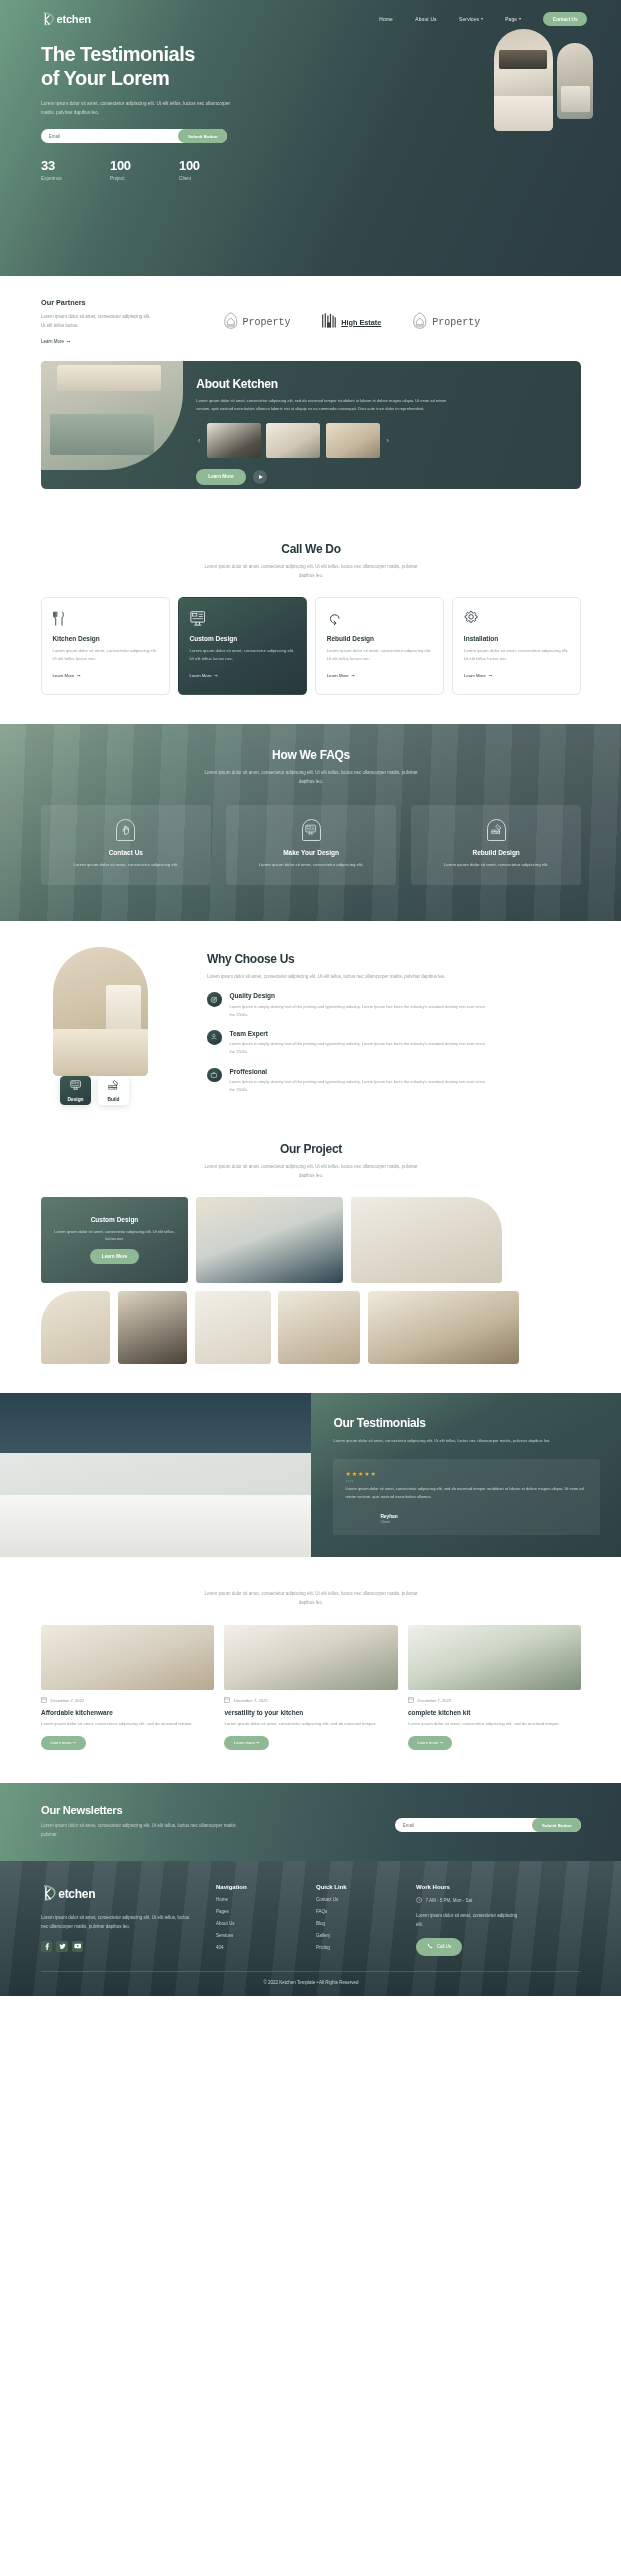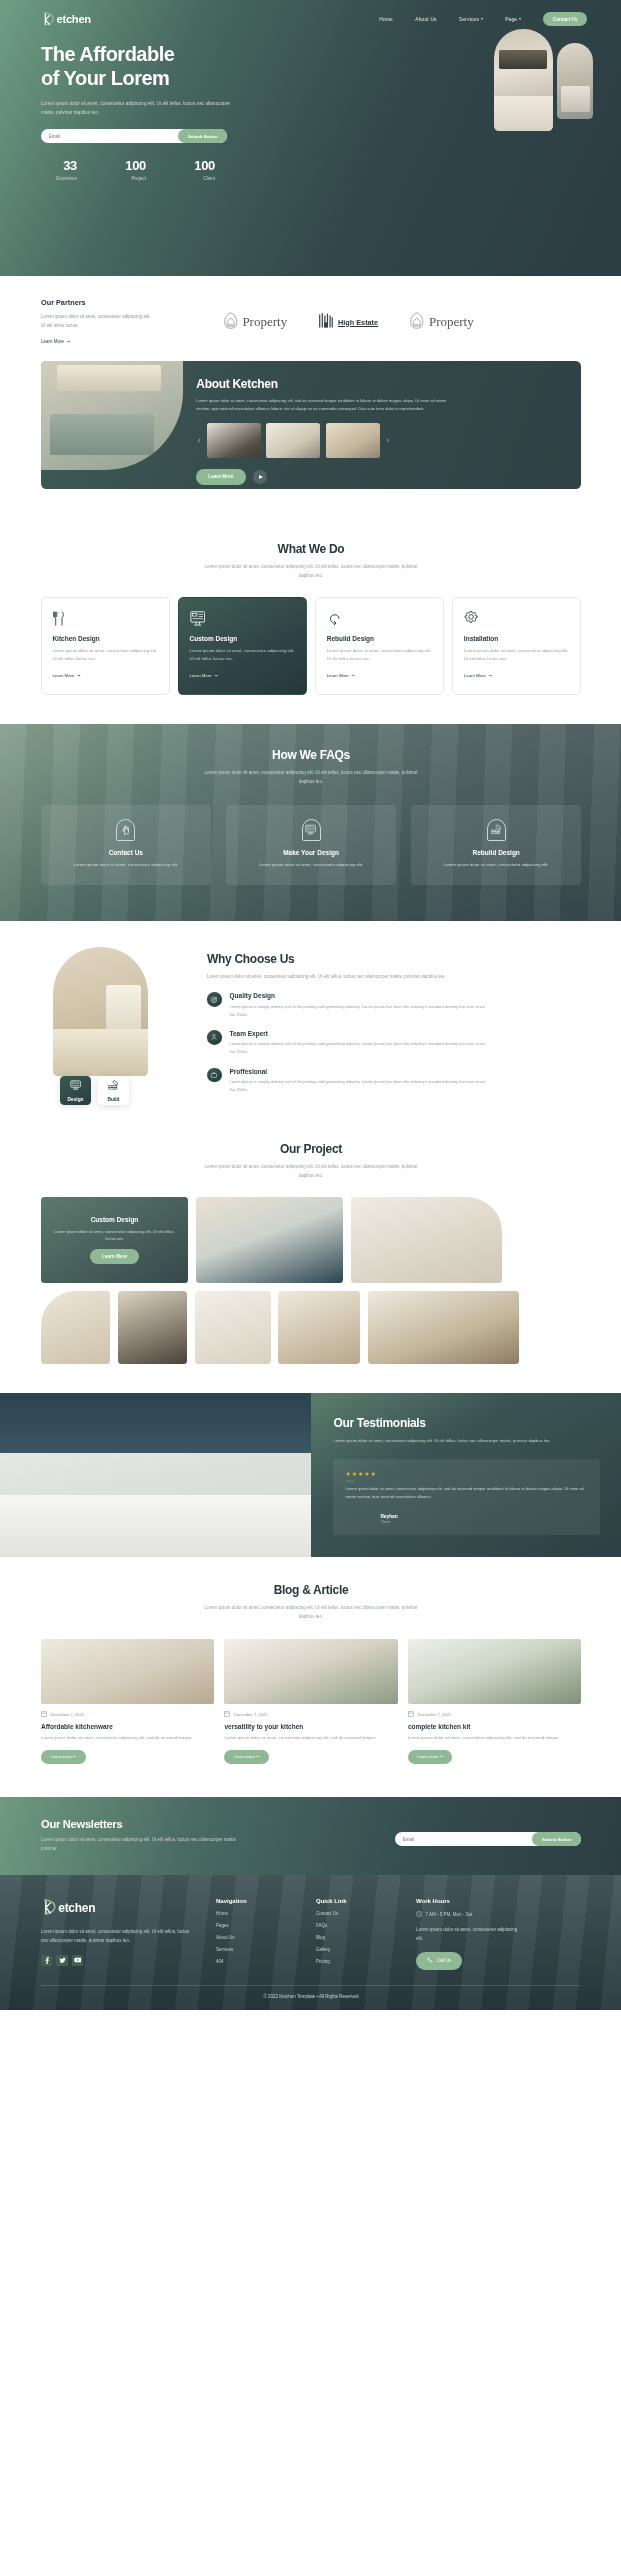--- a/index.html
+++ b/index.html
@@ -53,21 +53,21 @@
   .search-bar input {
     border: none; outline: none; font-size: 4.5px; color: #9aa5a2;
     font-family: "Liberation Sans", sans-serif; background: transparent; flex: 1;
   }
   .search-submit {
     position: absolute; right: 0; top: 0; height: 14.7px; padding: 0 9.5px;
     background: #8fb894; color: #fff; border: none; border-radius: 17.3px;
     font-size: 4.3px; font-weight: 600; cursor: pointer;
   }
   .stats { display: flex; gap: 33px; margin-top: 14.7px; }
-  .stat { text-align: right; width: 36px; }
+  .stat { text-align: left; width: 36px; }
   .stat-num { color: #fff; font-size: 13px; font-weight: 700; letter-spacing: -0.3px; }
   .stat-lbl { color: #c7d2cd; font-size: 4.7px; margin-top: 2.6px; }
 
   .hero-imgs { position: absolute; right: 29px; top: 29px; display: flex; align-items: flex-start; gap: 4.3px; }
   .arch1 {
     width: 59px; height: 102px; border-radius: 29px 29px 5.2px 5.2px; overflow: hidden;
     background: linear-gradient(170deg,#cfc6b6 0%,#e6e0d5 40%,#a9a093 100%);
     position: relative;
   }
   .arch2 {
@@ -89,21 +89,21 @@
   }
 
   
   .partners { padding: 22.4px 41px 15.5px 41px; display: flex; }
   .partners-left { width: 173px; }
   .sec-kicker { font-size: 7.3px; font-weight: 700; color: #27393c; }
   .p-desc { font-size: 4.5px; color: #8d9894; line-height: 2.0; margin-top: 4.3px; width: 112px; }
   .learn-inline { font-size: 4.5px; color: #2b3c3c; margin-top: 7px; display: inline-flex; gap: 2.6px; cursor: pointer; }
   .partner-logos { flex: 1; display: flex; align-items: center; gap: 31px; padding-left: 8.6px; }
   .plogo { display: flex; align-items: center; gap: 4.3px; }
-  .plogo-name { font-family: Liberation Serif, serif; font-size: 13px; color: #55585a; }
+  .plogo-name { font-family: Liberation Mono, monospace; font-size: 10px; color: #55585a; }
   .plogo-name.bold { font-family: "Liberation Sans", sans-serif; font-weight: 700; font-size: 7.3px; color: #2a3436; text-decoration: underline; }
 
   
   .about-wrap { padding: 0 41px 29px 41px; }
   .about {
     position: relative; border-radius: 5.2px; overflow: hidden; height: 128px;
     background: linear-gradient(110deg,#3f5a56 0%,#354a4b 45%,#2f4245 100%);
     display: flex;
   }
   .about-photo {
@@ -357,21 +357,21 @@
             <span>Page</span>
             <i class="caret"></i>
           </span>
         <button class="btn-contact">Contact Us</button>
       </div>
     </nav>
 
     <div class="hero-body">
       <div class="hero-left">
         <h1 class="hero-title">
-          <span>The Affordable</span><br>
+          <span>The Testimonials</span><br>
           <span>of Your Lorem</span>
         </h1>
         <p class="hero-sub">Lorem ipsum dolor sit amet, consectetur adipiscing elit. Ut elit tellus, luctus nec ullamcorper mattis, pulvinar dapibus leo.</p>
         <div class="search-bar">
           <input type="text" placeholder="Email" style="">
           <button class="search-submit">Submit Button</button>
         </div>
         <div class="stats">
           <div class="stat">
             <div class="stat-num">33</div>
@@ -462,21 +462,21 @@
           <span class="play">
               <i></i>
             </span>
         </div>
       </div>
     </div>
   </section>
 
   <section class="whatwedo">
     <div class="sec-head">
-      <h2 class="sec-title">What We Do</h2>
+      <h2 class="sec-title">Call We Do</h2>
       <p class="sec-desc">Lorem ipsum dolor sit amet, consectetur adipiscing elit. Ut elit tellus, luctus nec ullamcorper mattis, pulvinar dapibus leo.</p>
     </div>
     <div class="cards">
       <div class="card">
         <div class="card-icon">
           <svg width="14" height="17.3" viewBox="0 0 16 20">
               <path d="M3 2 L3 8 M5.5 2 L5.5 8 M4.2 2 L4.2 8 M1.8 2 L1.8 7 C1.8 9,4.2 9,4.2 9 L4.2 18" fill="none" stroke="#27393c" stroke-width="1"></path>
               <path d="M11.5 2 C13.5 3,13.5 8,11.5 9 L11.5 18" fill="none" stroke="#27393c" stroke-width="1"></path>
             </svg>
         </div>
@@ -698,21 +698,20 @@
         <div class="quote-mark">””</div>
         <p class="testi-text">Lorem ipsum dolor sit amet, consectetur adipiscing elit, sed do eiusmod tempor incididunt ut labore et dolore magna aliqua. Ut enim ad minim veniam, quis nostrud exercitation ullamco.</p>
         <div class="testi-name">Reyhan</div>
         <div class="testi-role">Client</div>
       </div>
     </div>
   </section>
 
   <section class="blog">
     <div class="sec-head">
-      <h2 class="sec-title">Blog &amp; Article</h2>
       <p class="sec-desc">Lorem ipsum dolor sit amet, consectetur adipiscing elit. Ut elit tellus, luctus nec ullamcorper mattis, pulvinar dapibus leo.</p>
     </div>
     <div class="posts">
       <div class="post">
         <div class="post-img pi1"></div>
         <div class="post-date">
           <span>
             <svg width="6" height="6" viewBox="0 0 8 8">
                 <rect x=".5" y="1" width="7" height="6.2" fill="none" stroke="#8d9894" stroke-width=".7"></rect>
                 <line x1=".5" y1="2.8" x2="7.5" y2="2.8" stroke="#8d9894" stroke-width=".7"></line>

